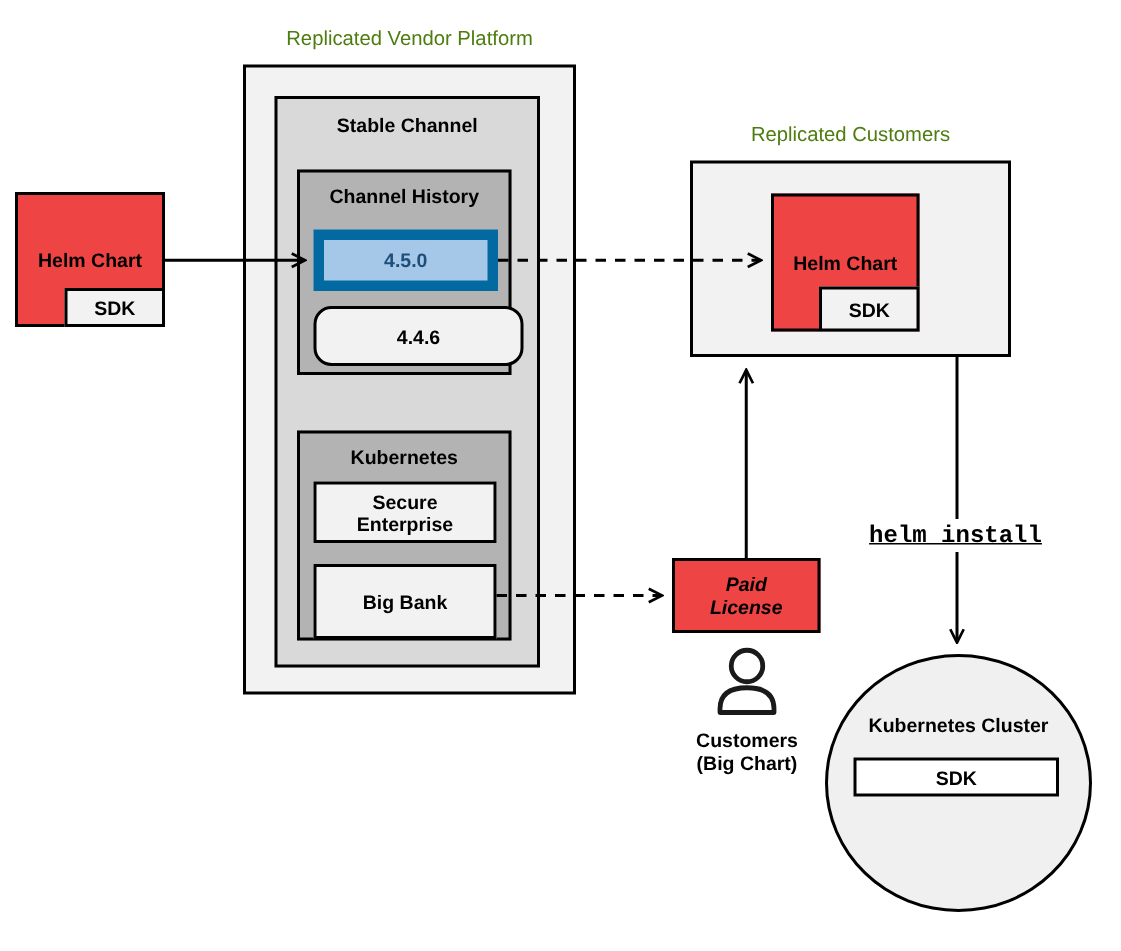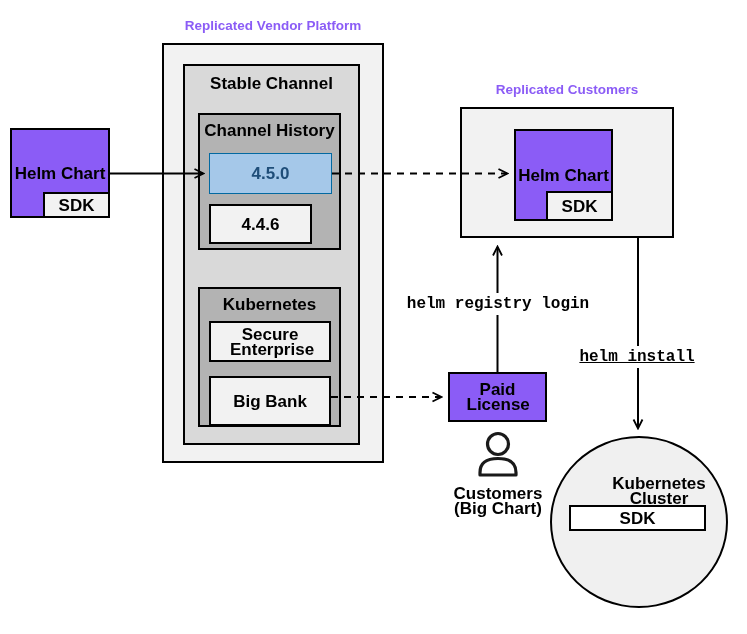--- a/index.html
+++ b/index.html
@@ -1,35 +1,35 @@
 <!DOCTYPE html>
 <html><head>
 <meta charset="utf-8">
 <style>
   * { box-sizing: border-box; margin: 0; padding: 0; }
   html, body { width: 747px; height: 634px; background: #ffffff; overflow: hidden; }
   body { font-family: "Liberation Sans", sans-serif; }
   .canvas { position: relative; width: 747px; height: 634px; background: #ffffff; }
 
   .box { position: absolute; border: 2px solid #000000; }
-  .lbl { font-size: 17px; font-weight: bold; color: #000000; line-height: 15px; text-align: center; }
+  .lbl { font-size: 13px; font-weight: bold; color: #000000; line-height: 15px; text-align: center; }
   .center-flex { display: flex; align-items: center; justify-content: center; }
   .top-label { padding-top: 8px; text-align: center; }
 
   .fill-lightest { background: #f2f2f2; }
   .fill-light    { background: #d9d9d9; }
-  .fill-mid      { background: #8b5cf6; }
+  .fill-mid      { background: #ef4444; }
   .fill-dark     { background: #b3b3b3; }
   .fill-white    { background: #ffffff; }
   .fill-circle   { background: #f0f0f0; }
 
-  .blue-box { background: #a5c8e9; border: 1px solid #0369a1; }
+  .blue-box { background: #a5c8e9; border: 7px solid #0369a1; }
   .blue-box .lbl, .blue-text { color: #1f4e79; }
 
-  .diagram-title { position: absolute; font-size: 13.5px; font-weight: bold; text-align: center; color: #8b5cf6; }
+  .diagram-title { position: absolute; font-size: 13.5px; font-weight: normal; text-align: center; color: #4d7c0f; }
 
   .cmd-label {
     position: absolute; transform: translate(-50%, -50%);
     font-family: "Liberation Mono", monospace; font-weight: bold; font-size: 16px;
     color: #000; background: #ffffff; padding: 2px 5px; white-space: nowrap; z-index: 30;
   }
 
   .wrap-narrow { display: inline-block; max-width: 80px; }
   .wrap-xnarrow { display: inline-block; max-width: 62px; }
 
@@ -56,21 +56,21 @@
   </div>
 
   <div class="box fill-dark" style="left:198px; top:113px; width:143px; height:137px;">
     <div class="lbl top-label">Channel History</div>
   </div>
 
   <div class="box blue-box center-flex" style="left:209px; top:153px; width:123px; height:41px;">
     <span class="lbl">4.5.0</span>
   </div>
 
-  <div class="box fill-lightest center-flex" style="left:209px; top:204px; width:103px; height:40px;">
+  <div class="box fill-lightest center-flex" style="left:209px; top:204px; width:140px; height:40px;border-radius:12px;">
     <span class="lbl">4.4.6</span>
   </div>
 
   <div class="box fill-dark" style="left:198px; top:287px; width:143px; height:140px;">
     <div class="lbl top-label">Kubernetes</div>
   </div>
 
   <div class="box fill-lightest center-flex" style="left:209px; top:321px; width:122px; height:41px;">
     <span class="lbl wrap-narrow">Secure Enterprise</span>
   </div>
@@ -87,37 +87,37 @@
   </div>
 
   <div class="box fill-lightest" style="left:460px; top:107px; width:214px; height:131px;"></div>
   <div class="box fill-mid center-flex" style="left:514px; top:129px; width:99px; height:92px;">
     <span class="lbl">Helm Chart</span>
   </div>
   <div class="box fill-lightest center-flex" style="left:546px; top:191px; width:67px; height:30px; z-index:6;">
     <span class="lbl">SDK</span>
   </div>
 
-  <div class="box fill-mid center-flex" style="left:448px; top:372px; width:99px; height:50px;">
+  <div class="box fill-mid center-flex" style="left:448px; top:372px; width:99px; height:50px;font-style:italic;">
     <span class="lbl wrap-xnarrow">Paid License</span>
   </div>
 
   <div class="person-wrap">
     <svg width="44" height="49" viewBox="0 0 44 49">
       <circle cx="22" cy="15" r="10.5" fill="#ffffff" stroke="#1a1a1a" stroke-width="3.2"></circle>
       <path d="M4 46 L4 43.5 Q4 29.5 22 29.5 Q40 29.5 40 43.5 L40 46 Z" fill="#ffffff" stroke="#1a1a1a" stroke-width="3.2" stroke-linejoin="round"></path>
     </svg>
   </div>
   <div class="lbl customer-caption">
     <div>Customers</div>
     <div>(Big Chart)</div>
   </div>
 
   <div class="circle fill-circle" style="left:550px; top:436px; width:178px; height:172px;"></div>
-  <div class="lbl" style="position:absolute; left:561px; top:476px; width:156px;margin-left:20px;">Kubernetes Cluster</div>
+  <div class="lbl" style="position:absolute; left:561px; top:476px; width:156px;">Kubernetes Cluster</div>
   <div class="box fill-white center-flex" style="left:569px; top:505px; width:137px; height:26px;">
     <span class="lbl">SDK</span>
   </div>
 
   <svg class="overlay" width="747" height="634" viewBox="0 0 747 634">
     <defs>
       <marker id="arrow-open" viewBox="0 0 10 10" refX="8.6" refY="5" markerWidth="5.6" markerHeight="5.6" orient="auto">
         <path d="M1,1 L9,5 L1,9" fill="none" stroke="#000000" stroke-width="1.6"></path>
       </marker>
     </defs>
@@ -126,16 +126,15 @@
 
     <line x1="332" y1="173.5" x2="507" y2="173.5" stroke="#000" stroke-width="2" stroke-dasharray="7 6" marker-end="url(#arrow-open)"></line>
 
     <line x1="331" y1="397" x2="441" y2="397" stroke="#000" stroke-width="2" stroke-dasharray="7 6" marker-end="url(#arrow-open)"></line>
 
     <line x1="497.5" y1="372" x2="497.5" y2="247" stroke="#000" stroke-width="2" marker-end="url(#arrow-open)"></line>
 
     <line x1="638" y1="238" x2="638" y2="428" stroke="#000" stroke-width="2" marker-end="url(#arrow-open)"></line>
   </svg>
 
-  <div class="cmd-label" style="left:498px; top:304px;">helm registry login</div>
   <div class="cmd-label" style="left:637px; top:357px;text-decoration:underline;">helm install</div>
 
 </div>
 
 </body></html>

